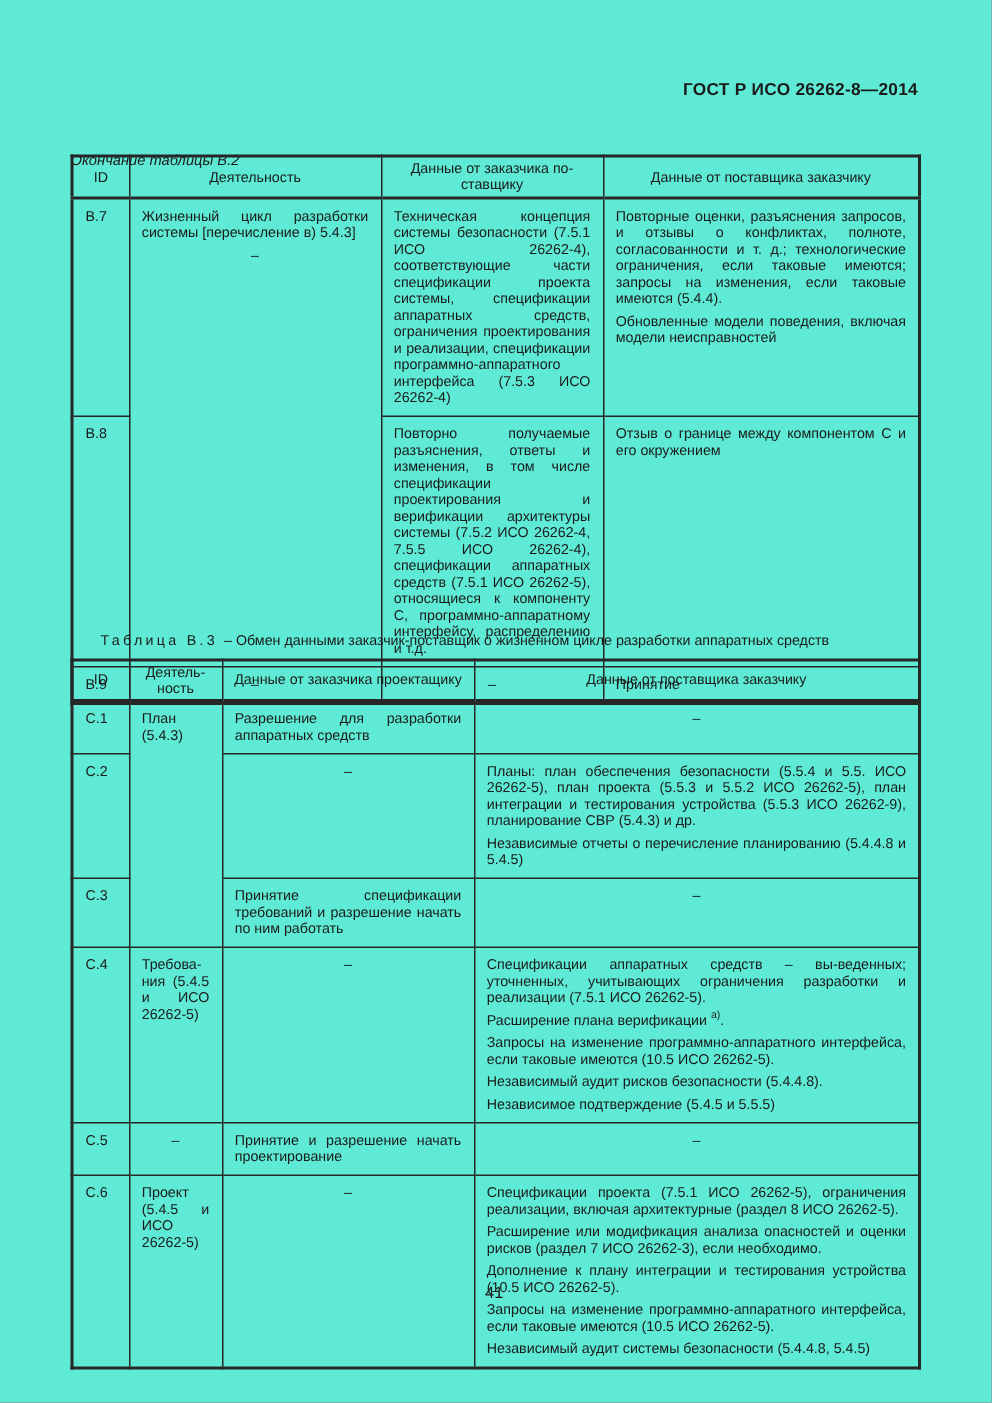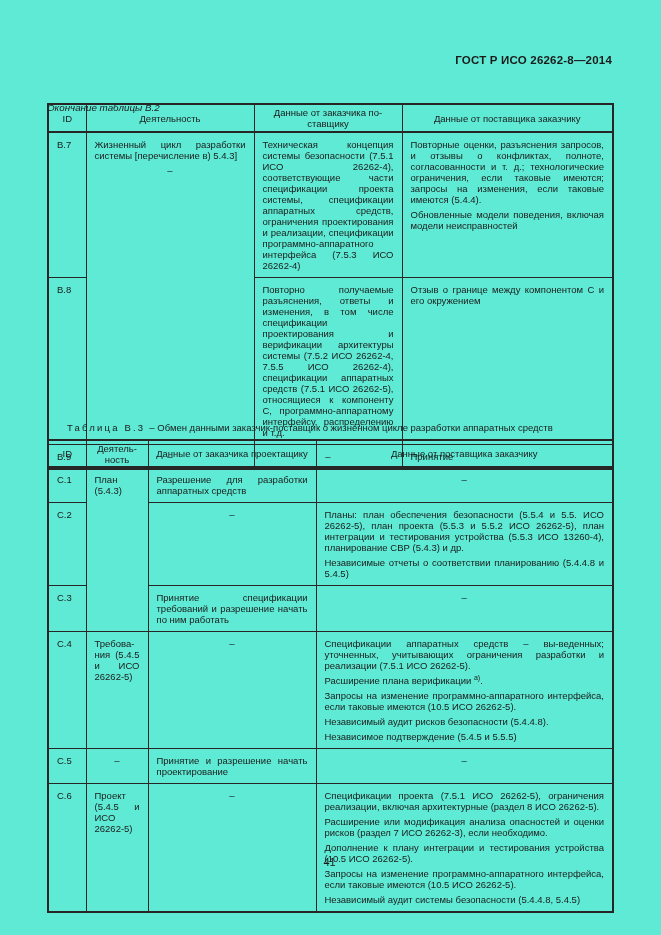--- a/index.html
+++ b/index.html
@@ -177,22 +177,22 @@
           </td>
         </tr>
         <tr>
           <td class="c0">
             <div class="para">С.2</div>
           </td>
           <td class="c2 a-center">
             <div class="para a-center">–</div>
           </td>
           <td class="c3">
-            <div class="para">Планы: план обеспечения безопасности (5.5.4 и 5.5. ИСО 26262-5), план проекта (5.5.3 и 5.5.2 ИСО 26262-5), план интеграции и тестирования устройства (5.5.3 ИСО 13260-4), планирование СВР (5.4.3) и др.</div>
-            <div class="para">Независимые отчеты о соответствии планированию (5.4.4.8 и 5.4.5)</div>
+            <div class="para">Планы: план обеспечения безопасности (5.5.4 и 5.5. ИСО 26262-5), план проекта (5.5.3 и 5.5.2 ИСО 26262-5), план интеграции и тестирования устройства (5.5.3 ИСО 26262-9), планирование СВР (5.4.3) и др.</div>
+            <div class="para">Независимые отчеты о перечисление планированию (5.4.4.8 и 5.4.5)</div>
           </td>
         </tr>
         <tr>
           <td class="c0">
             <div class="para">С.3</div>
           </td>
           <td class="c2">
             <div class="para">Принятие спецификации требований и разрешение начать по ним работать</div>
           </td>
           <td class="c3 a-center">

